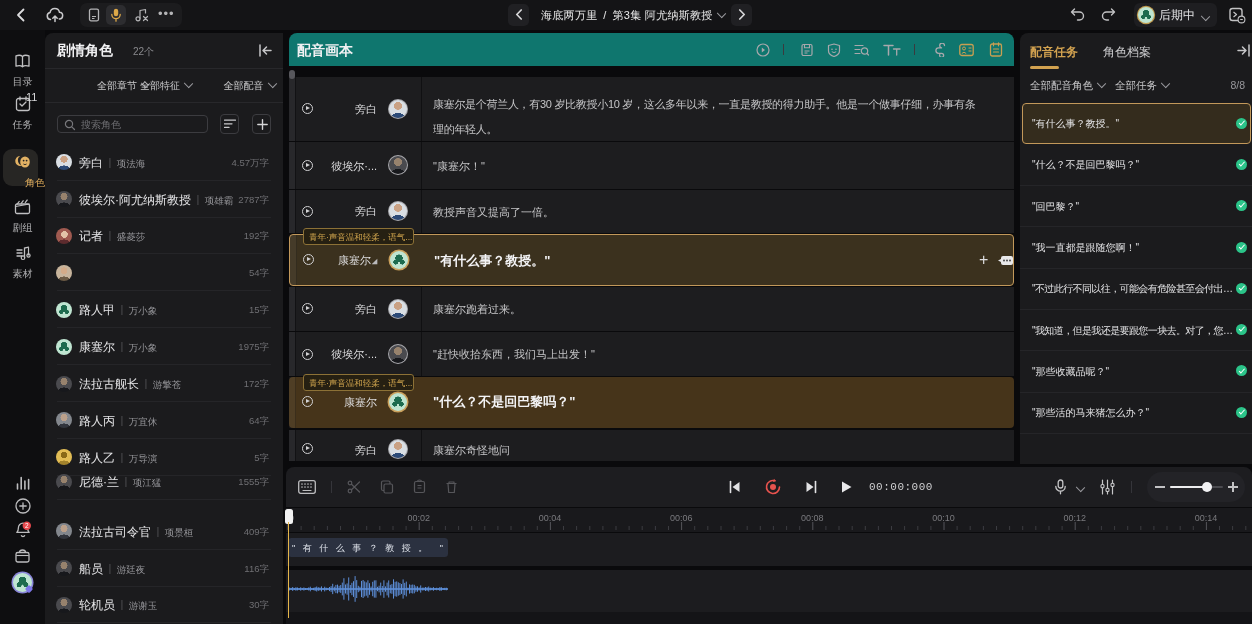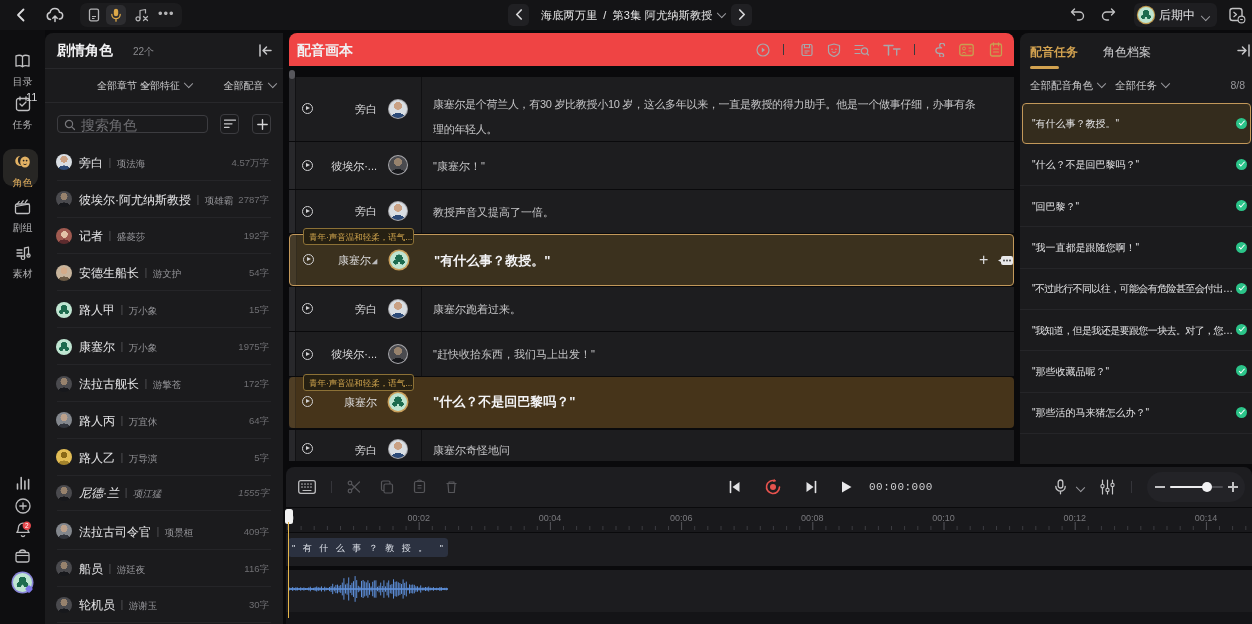--- a/index.html
+++ b/index.html
@@ -46,21 +46,21 @@
 .avD{background:radial-gradient(circle at 50% 36%,#d3ab89 0 26%,rgba(0,0,0,0) 27%),
  radial-gradient(ellipse 62% 42% at 50% 98%,#6b5a44 0 62%,rgba(0,0,0,0) 63%),#c7b49c;}
 .avG{background:radial-gradient(circle at 50% 40%,#1d6b4e 0 26%,rgba(0,0,0,0) 27%),
  radial-gradient(circle at 32% 62%,#1d6b4e 0 14%,rgba(0,0,0,0) 15%),
  radial-gradient(circle at 68% 62%,#1d6b4e 0 14%,rgba(0,0,0,0) 15%),#bfe5d1;}
 .avY{background:radial-gradient(circle at 50% 38%,#8a6a18 0 24%,rgba(0,0,0,0) 25%),
  radial-gradient(ellipse 60% 40% at 50% 96%,#a3832c 0 60%,rgba(0,0,0,0) 61%),#e2bd55;}
 .avE{background:radial-gradient(circle at 50% 34%,#bba08a 0 26%,rgba(0,0,0,0) 27%),
  radial-gradient(ellipse 62% 42% at 50% 98%,#31343c 0 62%,rgba(0,0,0,0) 63%),#83878d;}
 
-#mhead{left:289px;top:33px;width:725px;height:33px;background:#ef4444;border-radius:8px 8px 0 0;text-align:center;}
+#mhead{left:289px;top:33px;width:725px;height:33px;background:#0f766e;border-radius:8px 8px 0 0;text-align:center;}
 .mico{position:absolute;color:#a8a8ac;text-align:center;}
 .mrow{position:absolute;left:289px;width:725px;background:#1d1d1f;}
 .mrow .gut{position:absolute;left:0;top:0;bottom:0;width:6.5px;background:#28282b;border-right:1px solid #121214;}
 .play{position:absolute;left:13px;width:11px;height:11px;border:1.2px solid #d2d2d4;border-radius:50%;}
 .play:after{content:"";position:absolute;left:3.2px;top:2.2px;border-left:4.5px solid #d2d2d4;
  border-top:2.7px solid rgba(0,0,0,0);border-bottom:2.7px solid rgba(0,0,0,0);}
 .mname{position:absolute;width:86px;left:2px;text-align:right;font-size:11px;color:#dedee0;white-space:nowrap;}
 .mav{position:absolute;left:99.5px;width:18px;height:18px;border-radius:50%;box-shadow:0 0 0 1px rgba(215,215,220,0.75);}
 .mdivv{position:absolute;left:132px;top:0;bottom:0;width:1px;background:#101012;}
 .mtext{position:absolute;left:144px;font-size:11px;color:#c6c6c8;white-space:nowrap;}
@@ -156,21 +156,21 @@
  <div class="ritem" style="top:66px;"><svg width="16" height="16" viewBox="0 0 16 16">
         <rect x="1.5" y="2.5" width="13" height="12" rx="2" fill="none" stroke="#c0c0c2" stroke-width="1.3"></rect>
         <path d="M5 1 v3 M11 1 v3 M5 8 l2 2 4 -4" fill="none" stroke="#c0c0c2" stroke-width="1.3" stroke-linecap="round" stroke-linejoin="round"></path>
       </svg><span class="lab">任务</span><span style="position:absolute;left:26px;top:-5px;font-size:11px;color:#d8d8da;">11</span></div>
  <div class="ritem" style="top:124px;color:#e3b264;"><svg width="19" height="16" viewBox="0 0 19 16">
         <path d="M7.2 2 a4.6 5 0 1 0 2 9.3 a4.6 5 0 0 1 -2 -9.3 z" fill="#e3b264"></path>
         <ellipse cx="12" cy="8" rx="4.8" ry="5.6" fill="#e3b264"></ellipse>
         <circle cx="10.6" cy="6.6" r="0.9" fill="#272624"></circle>
         <circle cx="13.6" cy="6.6" r="0.9" fill="#272624"></circle>
         <path d="M10.4 10 q1.6 1.4 3.2 0" fill="none" stroke="#272624" stroke-width="0.9"></path>
-      </svg><span class="lab" style="color:#e0ad5c;">角色</span></div>
+      </svg><span class="lab" style="color:#e0ad5c;text-align:right;">角色</span></div>
  <div class="ritem" style="top:169px;"><svg width="17" height="16" viewBox="0 0 17 16">
         <rect x="1.5" y="5" width="14" height="9.5" rx="1.5" fill="none" stroke="#c0c0c2" stroke-width="1.3"></rect>
         <path d="M1.5 7.5 L15.5 5 M3 5.3 l2.5 -3.3 M7 4.6 l2.5 -3.3 M11 3.9 l2.5 -3.3" fill="none" stroke="#c0c0c2" stroke-width="1.2"></path>
       </svg><span class="lab">剧组</span></div>
  <div class="ritem" style="top:215px;"><svg width="16" height="16" viewBox="0 0 16 16">
         <path d="M9.5 12.5 V3 l4 -.8 M2 5 h5 M2 8 h5 M2 11 h5" fill="none" stroke="#c0c0c2" stroke-width="1.3" stroke-linecap="round"></path>
         <circle cx="8" cy="12.7" r="1.8" fill="none" stroke="#c0c0c2" stroke-width="1.2"></circle>
         <circle cx="13.5" cy="10.5" r="1.6" fill="none" stroke="#c0c0c2" stroke-width="1.2"></circle>
         <path d="M13.5 10.5 V2.3" stroke="#c0c0c2" stroke-width="1.2"></path>
       </svg><span class="lab">素材</span></div>
@@ -207,21 +207,21 @@
  <div style="position:absolute;left:12px;top:46px;font-size:10px;color:#c9c9cb;white-space:nowrap;margin-left:40px;">全部章节<span class="chev"></span></div>
  <div style="position:absolute;left:95px;top:46px;font-size:10px;color:#c9c9cb;white-space:nowrap;">全部特征<span class="chev"></span></div>
  <div style="position:absolute;left:178.5px;top:46px;font-size:10px;color:#c9c9cb;white-space:nowrap;">全部配音<span class="chev"></span></div>
  <div class="lp-div" style="top:68.5px;"></div>
  <div class="srow">
   <div id="sbox">
         <svg style="position:absolute;left:6px;top:3px" width="12" height="12" viewBox="0 0 12 12">
           <circle cx="5" cy="5" r="3.6" fill="none" stroke="#77777b" stroke-width="1.2"></circle>
           <path d="M7.8 7.8 L10.5 10.5" stroke="#77777b" stroke-width="1.2" stroke-linecap="round"></path>
         </svg>
-   <span style="position:absolute;left:23px;top:0;line-height:18px;font-size:14px;color:#6e6e72;">搜索角色</span>
+   <span style="position:absolute;left:23px;top:0;line-height:18px;font-size:10px;color:#6e6e72;">搜索角色</span>
       </div>
   <div class="sqbtn" style="left:162.5px;">
         <svg style="position:absolute;left:3.5px;top:4.5px" width="12" height="10" viewBox="0 0 12 10">
           <path d="M0.5 1.2 h11 M0.5 4.8 h7.5 M0.5 8.4 h4.5" stroke="#c9c9cb" stroke-width="1.3" stroke-linecap="round"></path>
         </svg>
       </div>
   <div class="sqbtn" style="left:194.5px;">
         <svg style="position:absolute;left:4px;top:4px" width="11" height="11" viewBox="0 0 11 11">
           <path d="M5.5 0.8 v9.4 M0.8 5.5 h9.4" stroke="#d6d6d8" stroke-width="1.4" stroke-linecap="round"></path>
         </svg>
@@ -240,21 +240,20 @@
       <div class="cdiv"></div>
     </div>
  <div class="crow" style="top:184.4px;">
       <div class="cav avC"></div>
       <div class="cname">记者<span class="sep">|</span><span class="va">盛菱莎</span></div>
       <div class="ccount">192字</div>
       <div class="cdiv"></div>
     </div>
  <div class="crow" style="top:221.3px;">
       <div class="cav avD"></div>
-      <div class="cname">安德生船长<span class="sep">|</span><span class="va">游文护</span></div>
       <div class="ccount">54字</div>
       <div class="cdiv"></div>
     </div>
  <div class="crow" style="top:258.2px;">
       <div class="cav avG"></div>
       <div class="cname">路人甲<span class="sep">|</span><span class="va">万小象</span></div>
       <div class="ccount">15字</div>
       <div class="cdiv"></div>
     </div>
  <div class="crow" style="top:295.1px;">
@@ -274,21 +273,21 @@
       <div class="cname">路人丙<span class="sep">|</span><span class="va">万宜休</span></div>
       <div class="ccount">64字</div>
       <div class="cdiv"></div>
     </div>
  <div class="crow" style="top:405.8px;">
       <div class="cav avY"></div>
       <div class="cname">路人乙<span class="sep">|</span><span class="va">万导演</span></div>
       <div class="ccount">5字</div>
       <div class="cdiv"></div>
     </div>
- <div class="crow" style="top:441px;font-style:italic;">
+ <div class="crow" style="top:430px;">
       <div class="cav avB"></div>
       <div class="cname">尼德·兰<span class="sep">|</span><span class="va">项江猛</span></div>
       <div class="ccount">1555字</div>
       <div class="cdiv"></div>
     </div>
  <div class="crow" style="top:479.6px;">
       <div class="cav avE"></div>
       <div class="cname">法拉古司令官<span class="sep">|</span><span class="va">项景桓</span></div>
       <div class="ccount">409字</div>
       <div class="cdiv"></div>

